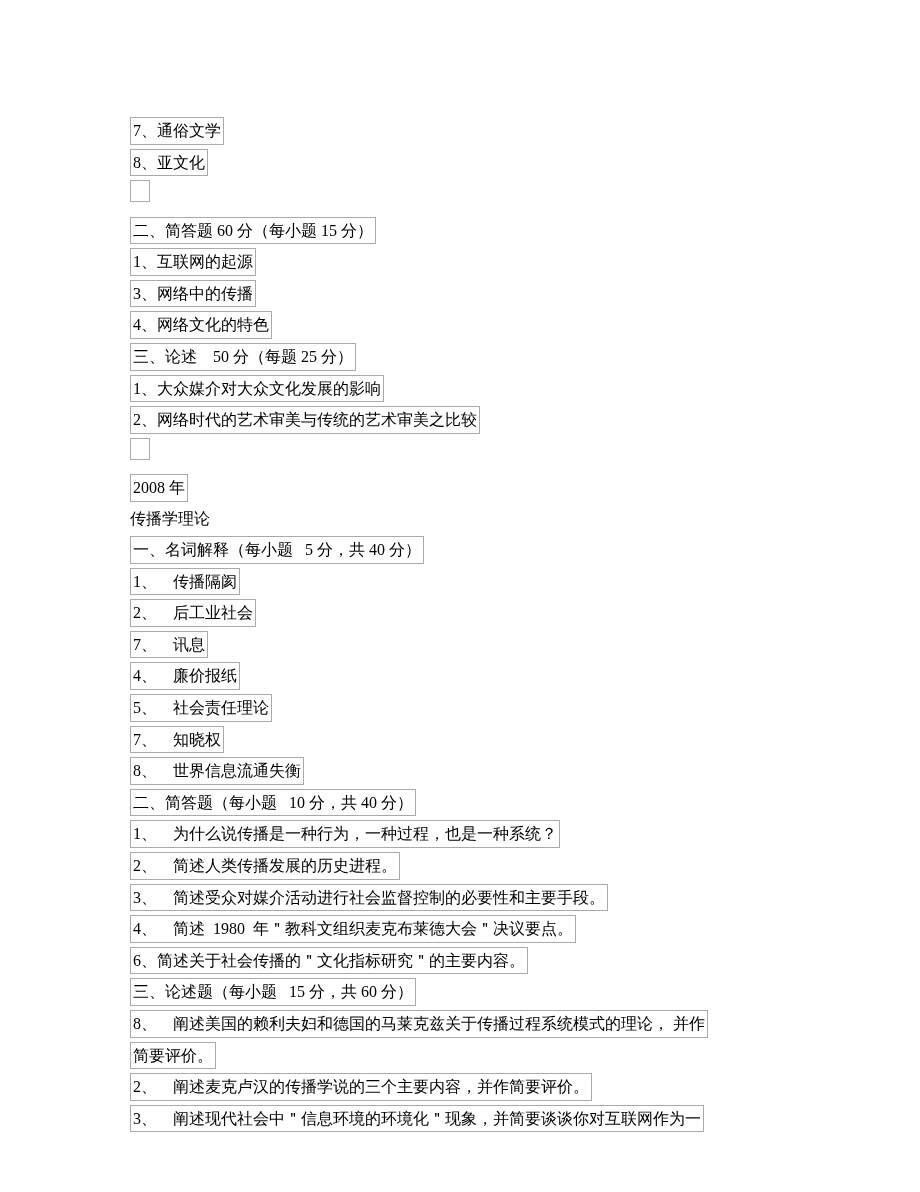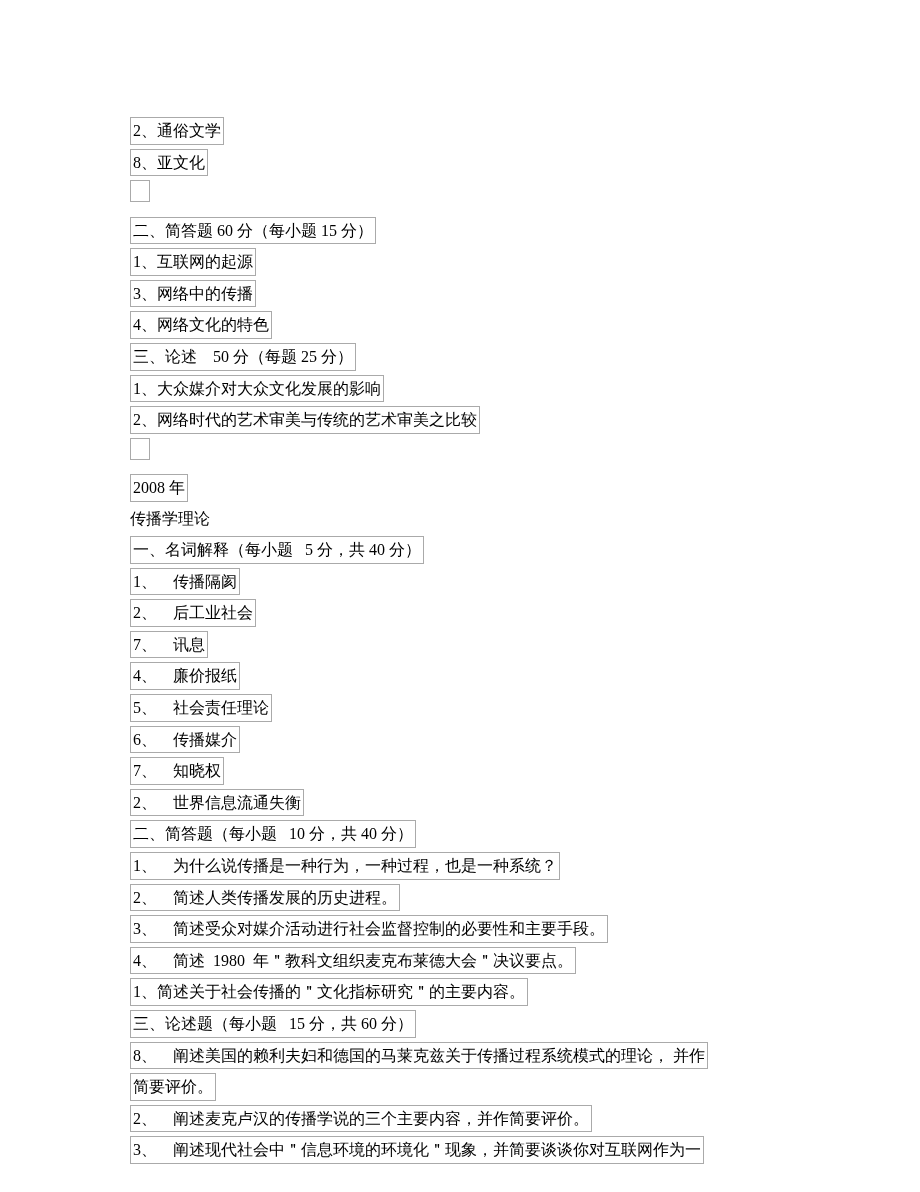--- a/index.html
+++ b/index.html
@@ -31,46 +31,45 @@
     border: 1px solid #aaa;
     width: 18px;
     height: 20px;
     margin: 2px 0;
   }
 </style>
 </head>
 <body>
 
 <div class="page" id="page-root">
-    <div class="line"><span class="box">2、通俗文学</span></div>
+    <div class="line"><span class="box">7、通俗文学</span></div>
     <div class="line"><span class="box">8、亚文化</span></div>
     <div class="line"><span class="empty-box"></span></div>
     <div class="line"><span class="box">二、简答题 60 分（每小题 15 分）</span></div>
     <div class="line"><span class="box">1、互联网的起源</span></div>
     <div class="line"><span class="box">3、网络中的传播</span></div>
     <div class="line"><span class="box">4、网络文化的特色</span></div>
     <div class="line"><span class="box">三、论述    50 分（每题 25 分）</span></div>
     <div class="line"><span class="box">1、大众媒介对大众文化发展的影响</span></div>
     <div class="line"><span class="box">2、网络时代的艺术审美与传统的艺术审美之比较</span></div>
     <div class="line"><span class="empty-box"></span></div>
     <div class="line"><span class="box">2008 年</span></div>
     <div class="line"><span>传播学理论</span></div>
     <div class="line"><span class="box">一、名词解释（每小题   5 分，共 40 分）</span></div>
     <div class="line"><span class="box">1、    传播隔阂</span></div>
     <div class="line"><span class="box">2、    后工业社会</span></div>
     <div class="line"><span class="box">7、    讯息</span></div>
     <div class="line"><span class="box">4、    廉价报纸</span></div>
     <div class="line"><span class="box">5、    社会责任理论</span></div>
-    <div class="line"><span class="box">6、    传播媒介</span></div>
     <div class="line"><span class="box">7、    知晓权</span></div>
-    <div class="line"><span class="box">2、    世界信息流通失衡</span></div>
+    <div class="line"><span class="box">8、    世界信息流通失衡</span></div>
     <div class="line"><span class="box">二、简答题（每小题   10 分，共 40 分）</span></div>
     <div class="line"><span class="box">1、    为什么说传播是一种行为，一种过程，也是一种系统？</span></div>
     <div class="line"><span class="box">2、    简述人类传播发展的历史进程。</span></div>
     <div class="line"><span class="box">3、    简述受众对媒介活动进行社会监督控制的必要性和主要手段。</span></div>
     <div class="line"><span class="box">4、    简述  1980  年＂教科文组织麦克布莱德大会＂决议要点。</span></div>
-    <div class="line"><span class="box">1、简述关于社会传播的＂文化指标研究＂的主要内容。</span></div>
+    <div class="line"><span class="box">6、简述关于社会传播的＂文化指标研究＂的主要内容。</span></div>
     <div class="line"><span class="box">三、论述题（每小题   15 分，共 60 分）</span></div>
     <div class="line"><span class="box">8、    阐述美国的赖利夫妇和德国的马莱克兹关于传播过程系统模式的理论， 并作</span></div>
     <div class="line"><span class="box">简要评价。</span></div>
     <div class="line"><span class="box">2、    阐述麦克卢汉的传播学说的三个主要内容，并作简要评价。</span></div>
     <div class="line"><span class="box">3、    阐述现代社会中＂信息环境的环境化＂现象，并简要谈谈你对互联网作为一</span></div>
   </div>
 
 </body></html>

